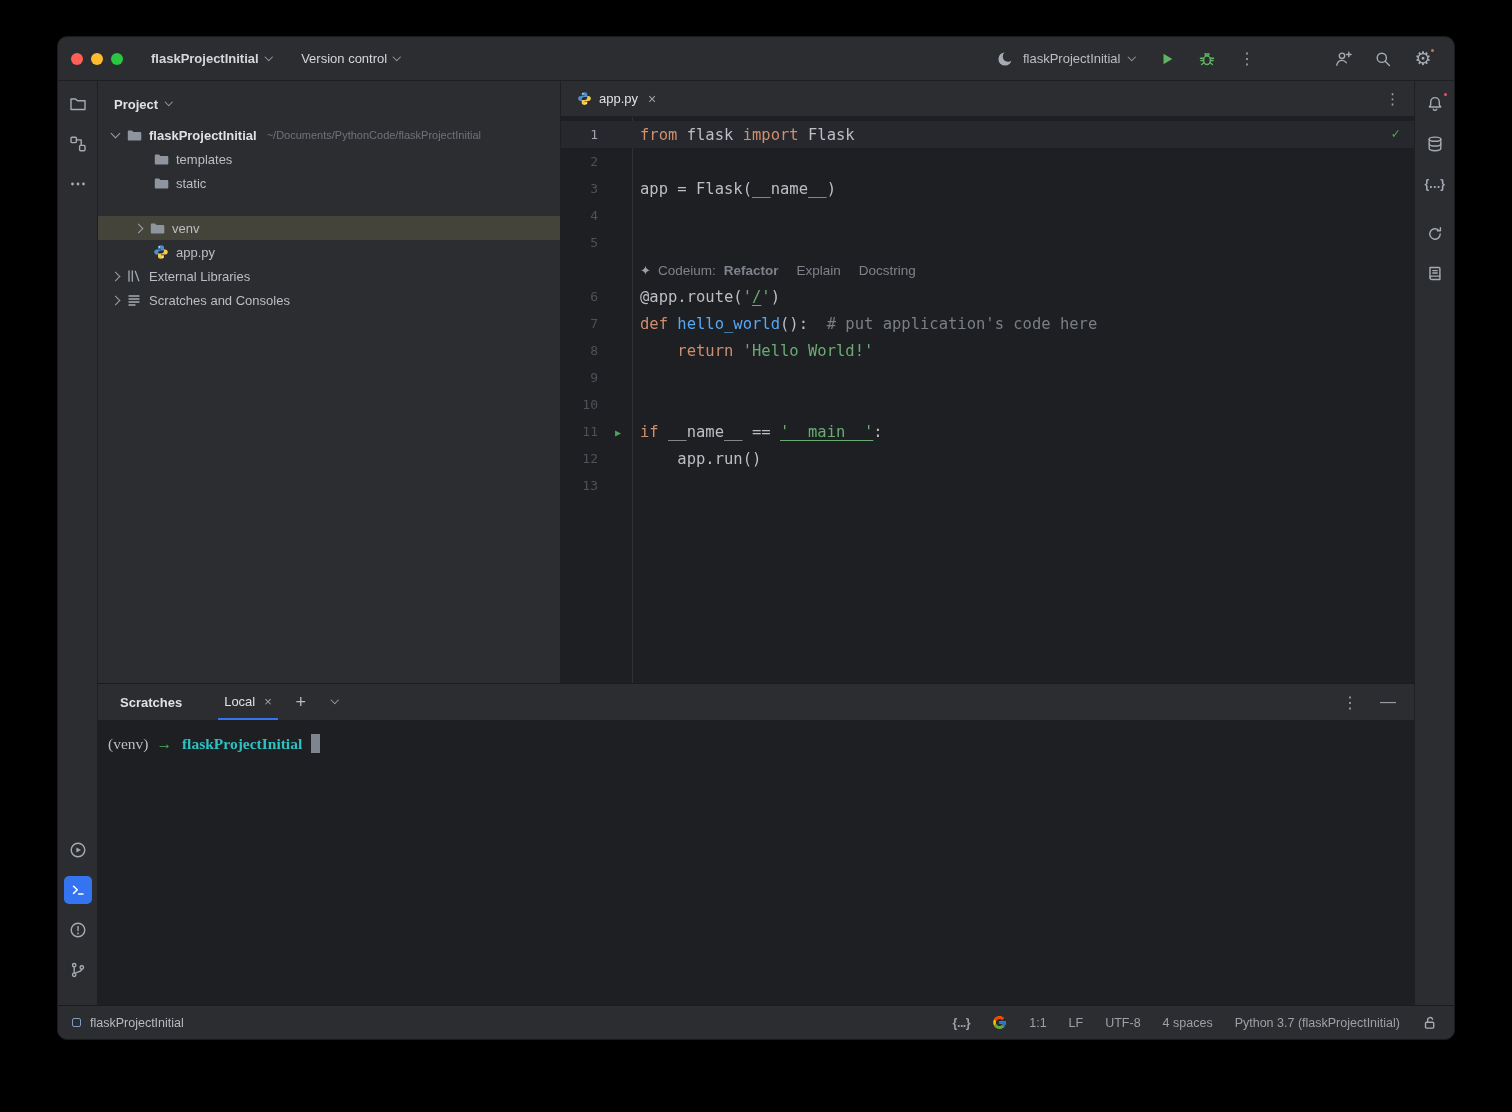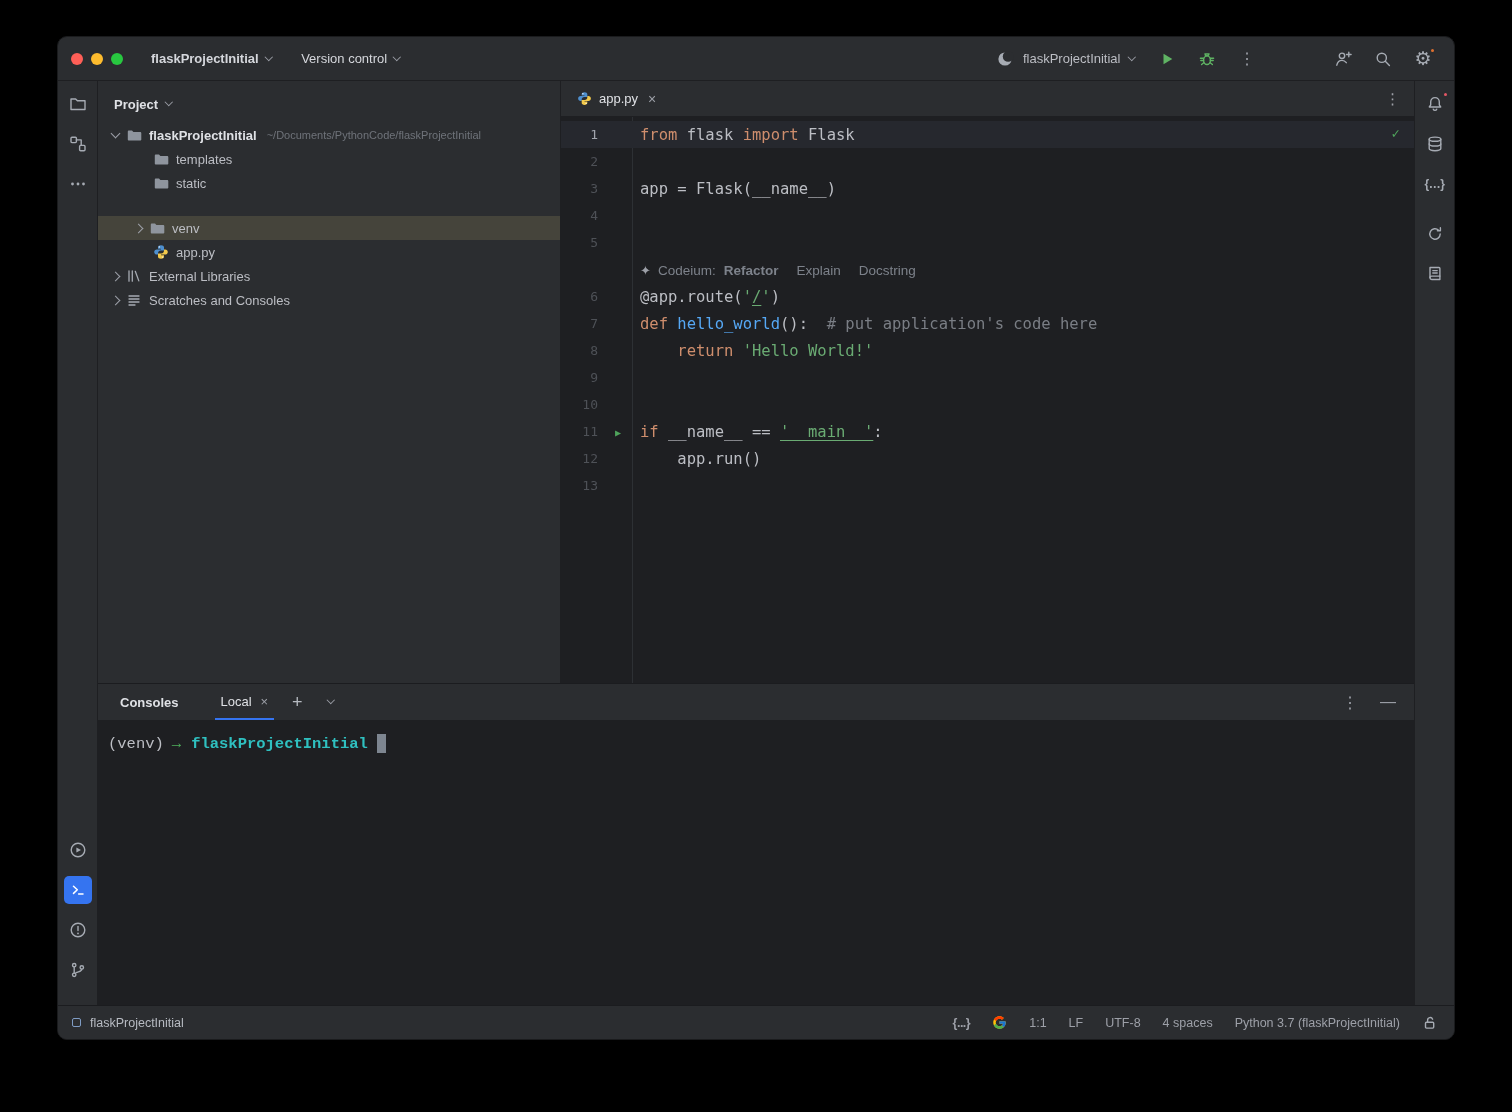--- a/index.html
+++ b/index.html
@@ -91,21 +91,21 @@
   .terminal-panel { flex:1; display:flex; flex-direction:column; border-top:1px solid #1b1c1f; min-height:0; }
   .term-header { height:36px; flex:0 0 36px; display:flex; align-items:center; background:#2b2d30;
     padding:0 18px 0 22px; gap:10px; }
   .term-title { font-weight:700; color:#dfe1e5; margin-right:26px; }
   .term-tab { height:36px; display:flex; align-items:center; gap:9px; padding:0 6px;
     border-bottom:2px solid #3574f0; color:#dfe1e5; }
   .term-tab .x { color:#9da0a8; font-size:13px; }
   .term-add { color:#b6bac1; font-size:18px; width:26px; text-align:center; line-height:1; }
   .term-chevwrap { width:22px; display:grid; place-items:center; }
   .term-right { margin-left:auto; display:flex; gap:22px; color:#9da0a8; font-size:16px; align-items:center; }
-  .term-body { flex:1; background:#1e1f22; font-family:Liberation Mono, monospace; font-size:15.5px;
+  .term-body { flex:1; background:#1e1f22; font-family:Liberation Serif, serif; font-size:15.5px;
     padding:14px 0 0 10px; color:#bcbec4; }
   .prompt-line { display:flex; align-items:center; white-space:pre; }
   .p-arrow { color:#4fb05c; font-weight:700; margin:0 10px 0 8px; }
   .p-dir { color:#2fc0c0; font-weight:700; }
   .cursor { display:inline-block; width:9px; height:19px; background:#7d8590; margin-left:9px; }
 
   
   .statusbar { height:34px; flex:0 0 34px; display:flex; align-items:center; background:#2b2d30;
     border-top:1px solid #1b1c1f; padding:0 16px 0 14px; color:#9da0a8; font-size:12.5px; }
   .sb-left { display:flex; align-items:center; gap:9px; color:#b7bbc2; }
@@ -372,21 +372,21 @@
                   <span class="code-text"></span>
                 </div>
               </div>
             <span class="check">✓</span>
           </div>
         </div>
       </div>
 
       <div class="terminal-panel">
         <div class="term-header">
-          <span class="term-title">Consoles</span>
+          <span class="term-title">Scratches</span>
           <div class="term-tab">
             <span>Local</span>
             <span class="x">×</span>
           </div>
           <span class="term-add">+</span>
           <span class="term-chevwrap">
               <span class="cv sm down"></span>
             </span>
           <div class="term-right">
             <span>⋮</span>

